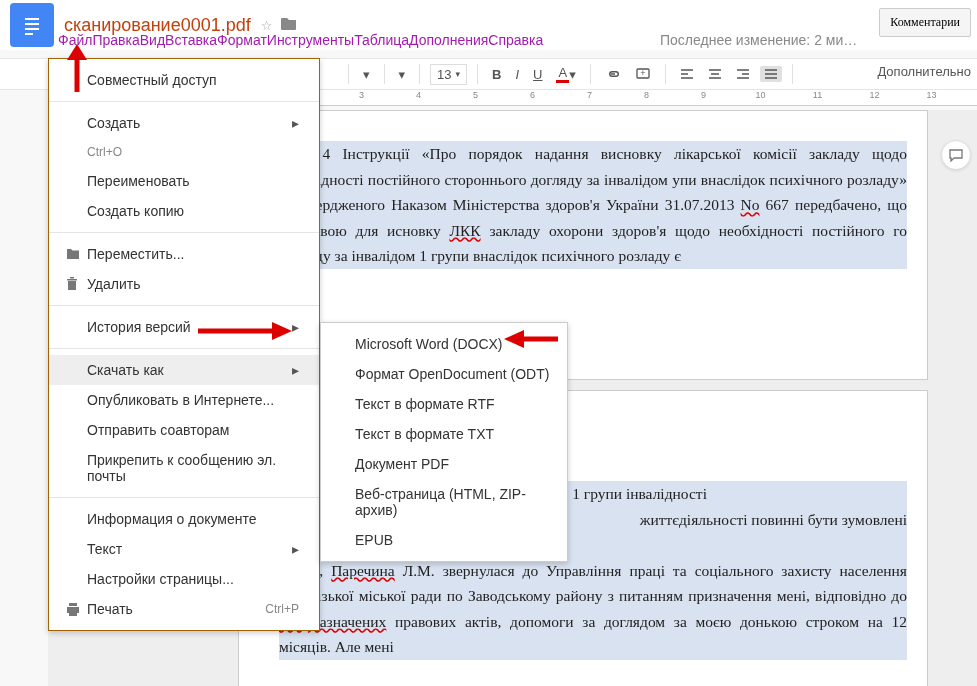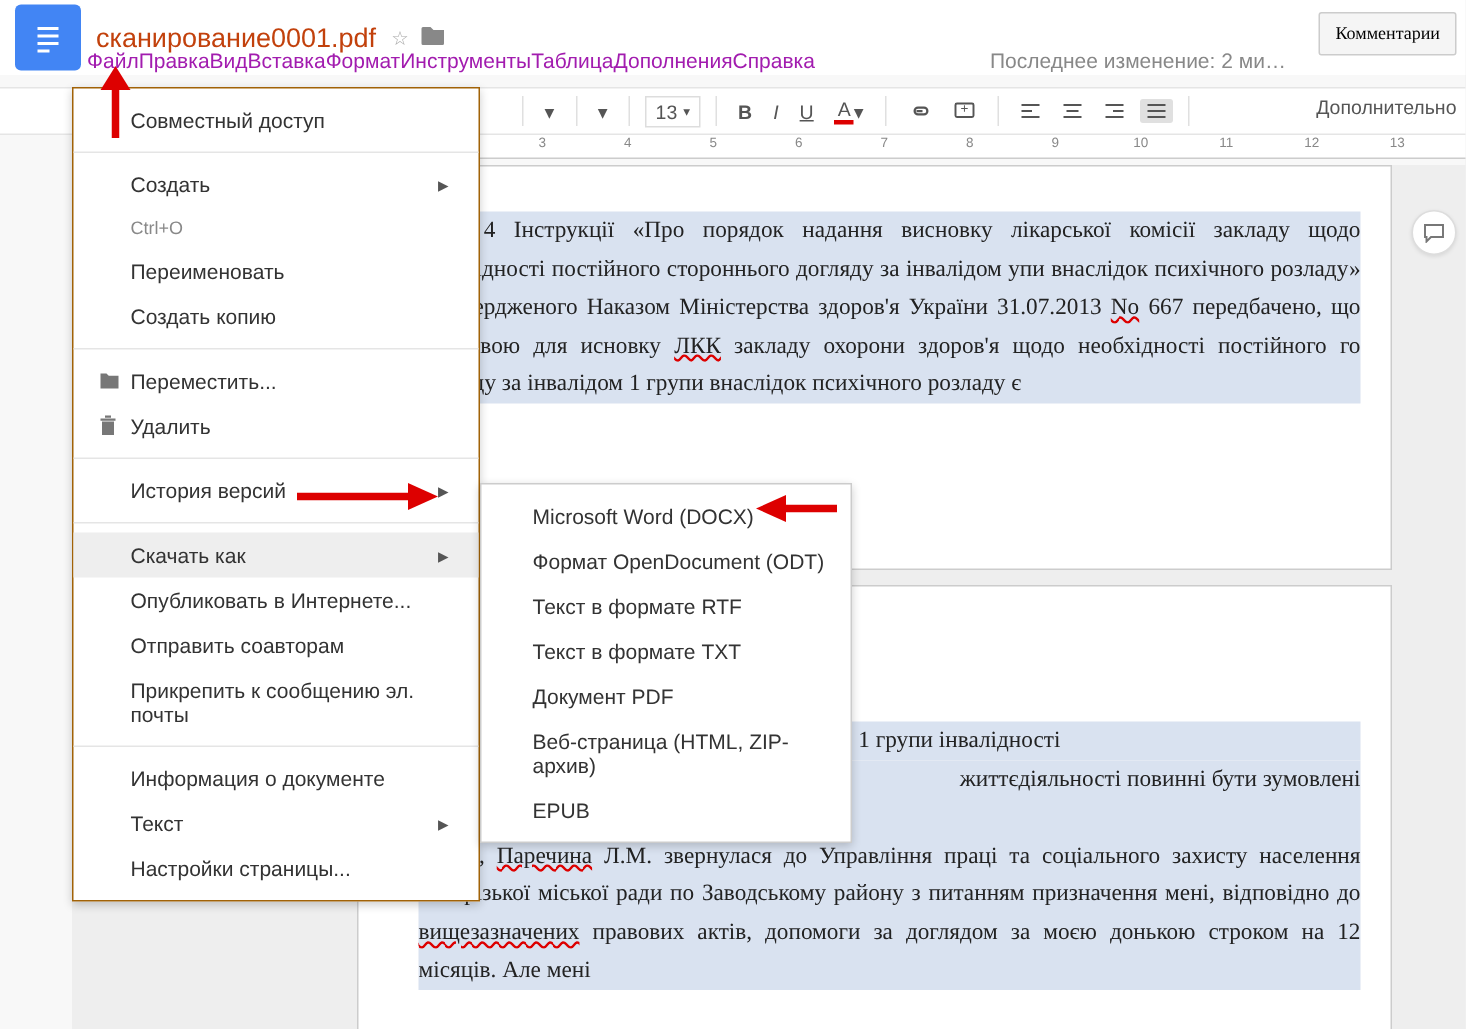--- a/index.html
+++ b/index.html
@@ -245,20 +245,29 @@
     </div>
   <div class="menu-item">
       <span class="mi-icon"></span>
       <span class="mi-label">Текст</span>
       <span class="mi-arrow">▸</span>
     </div>
   <div class="menu-item">
       <span class="mi-icon"></span>
       <span class="mi-label">Настройки страницы...</span>
     </div>
+  <div class="menu-item">
+      <span class="mi-icon">
+        <svg width="16" height="14" viewBox="0 0 16 14">
+          <path fill="#777" d="M4 1h8v3H4zM2 5h12v6h-2v3H4v-3H2zM5 10h6v3H5z"></path>
+        </svg>
+      </span>
+      <span class="mi-label">Печать</span>
+      <span class="mi-shortcut">Ctrl+P</span>
+    </div>
 </div>
 
 <div class="sub-menu">
   <div class="menu-item">
       <span class="mi-label">Microsoft Word (DOCX)</span>
     </div>
   <div class="menu-item">
       <span class="mi-label">Формат OpenDocument (ODT)</span>
     </div>
   <div class="menu-item">

